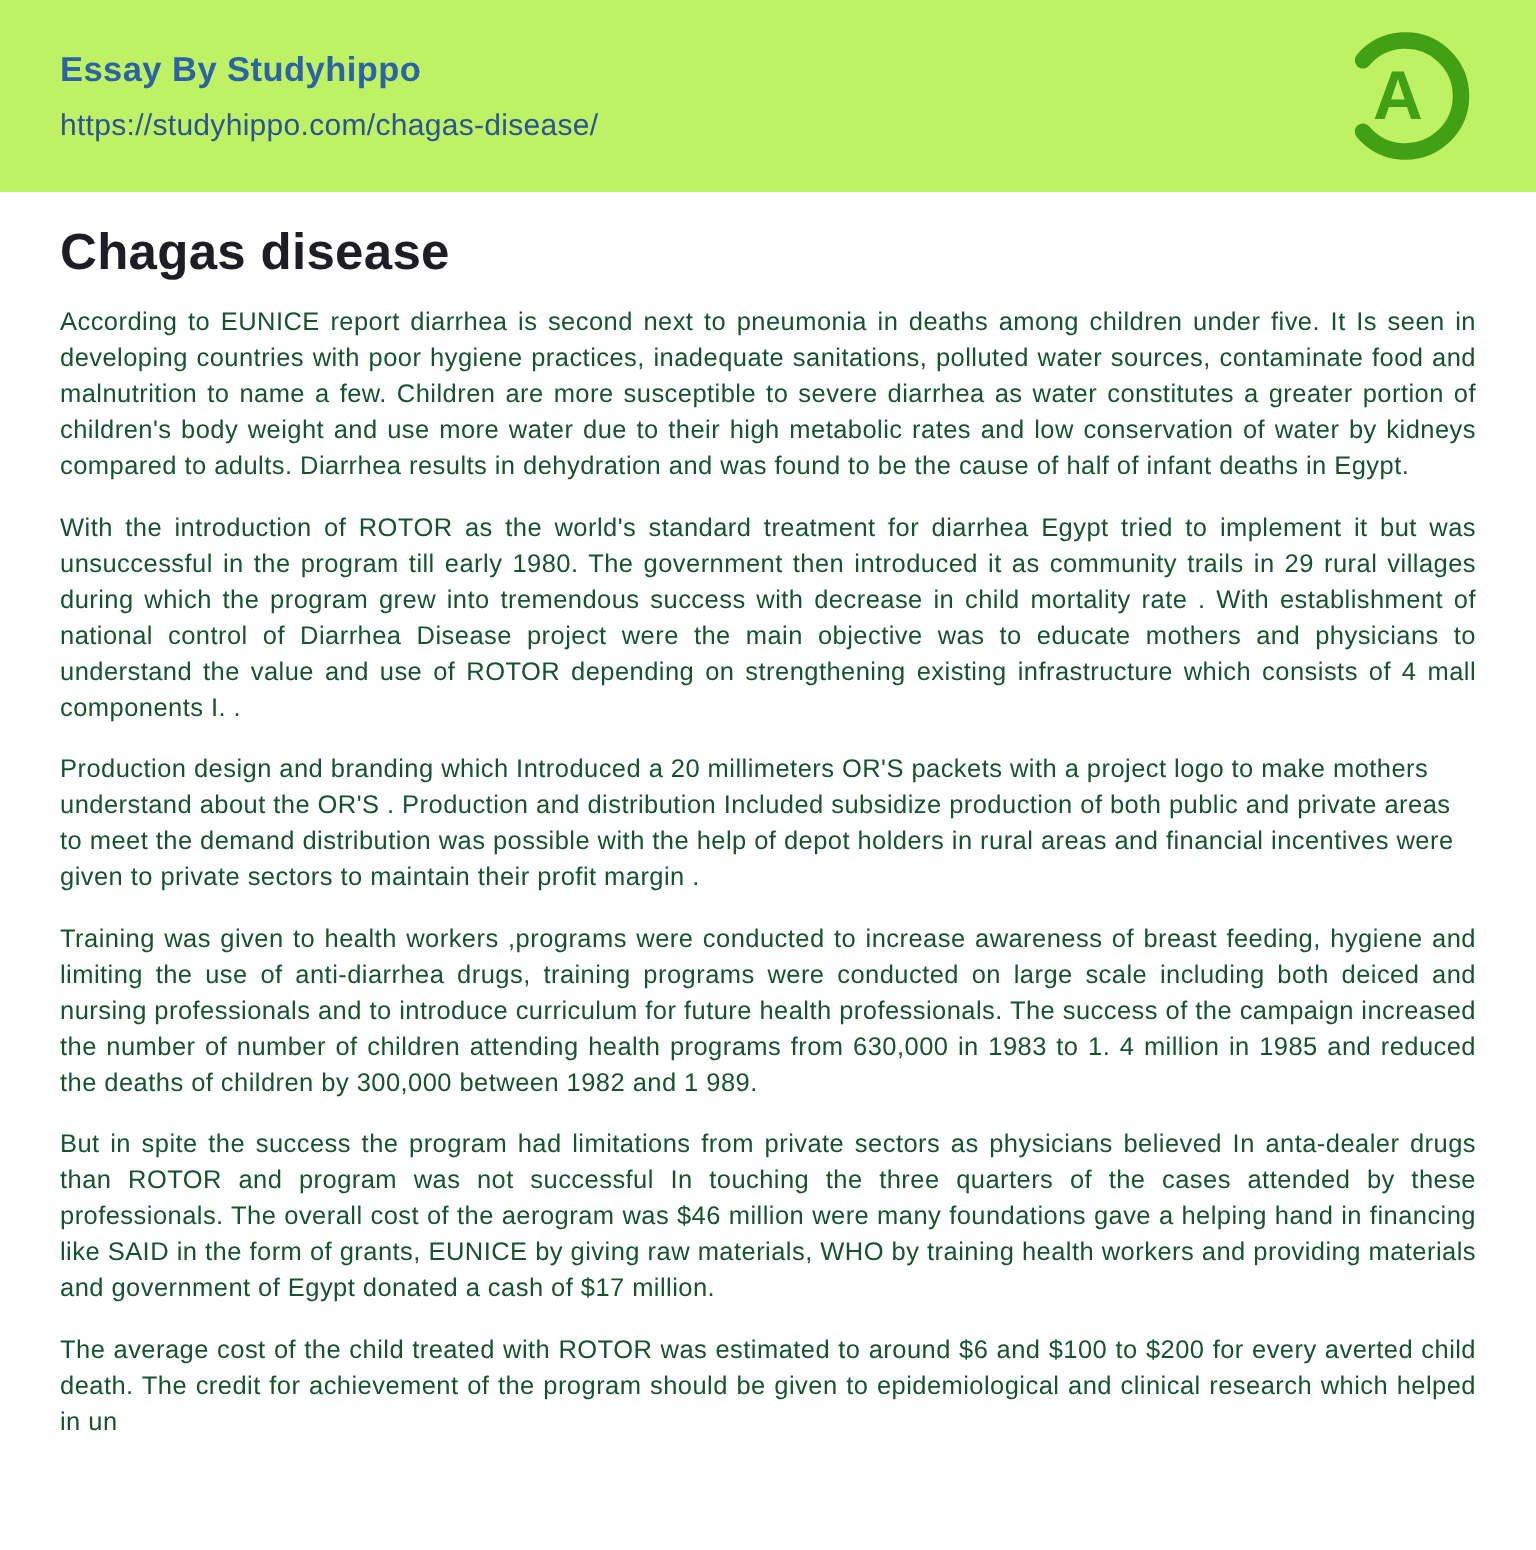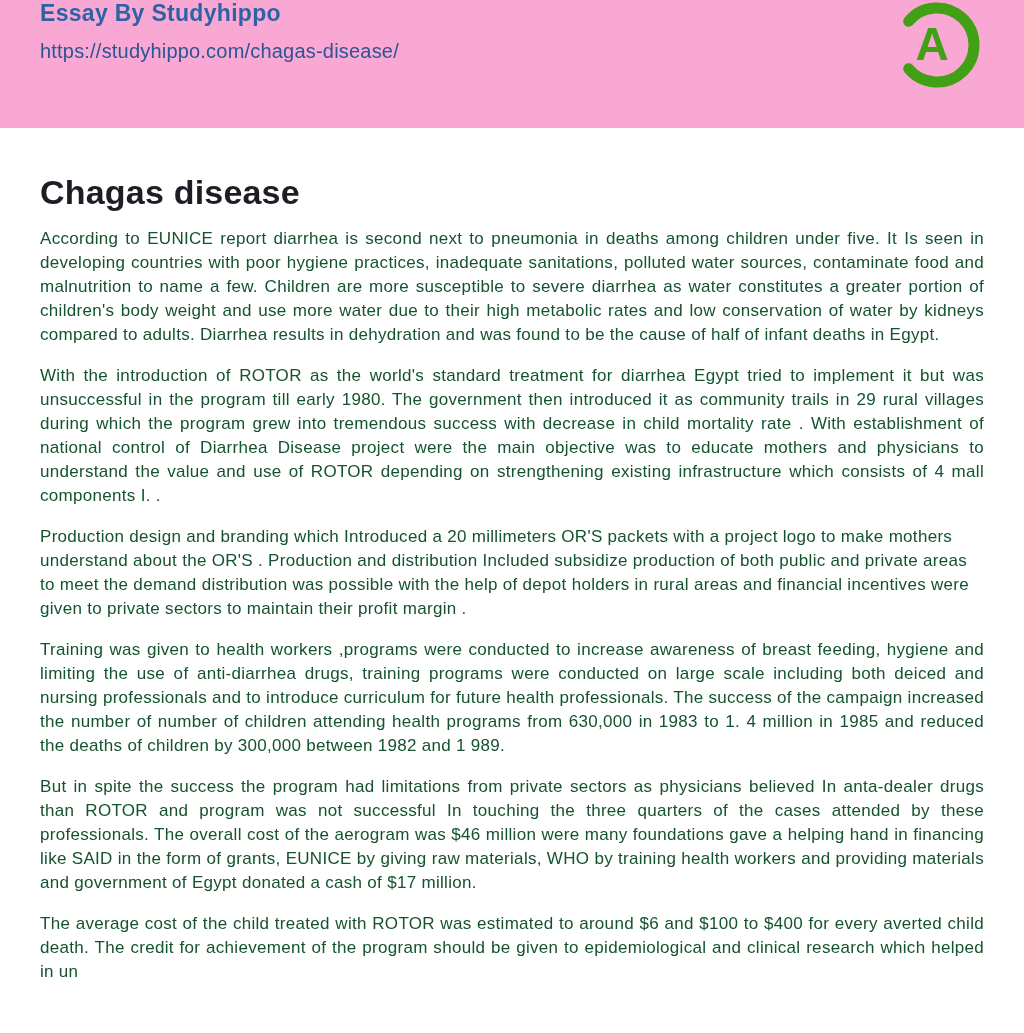--- a/index.html
+++ b/index.html
@@ -5,22 +5,23 @@
   html, body { margin: 0; padding: 0; }
   body {
     width: 1024px;
     height: 1033px;
     background: #ffffff;
     font-family: "Liberation Sans", sans-serif;
     overflow: hidden;
   }
   .header {
     height: 128px;
-    background: #f9a8d4;
+    background: #bef264;
     display: flex;
+    align-items: center;
     justify-content: space-between;
     padding: 0 42px 0 40px;
     box-sizing: border-box;
   }
   .header-text { display: flex; flex-direction: column; }
   .byline {
     font-size: 23px;
     font-weight: 700;
     color: #2d63a5;
     letter-spacing: 0.3px;
@@ -32,21 +33,21 @@
     color: #2b5494;
     text-decoration: none;
     letter-spacing: 0.2px;
   }
   .logo { width: 90px; height: 90px; display: block; cursor: pointer; }
   .logo text {
     font-family: "Liberation Sans", sans-serif;
     font-weight: 600;
     font-size: 46px;
   }
-  main { padding: 20px 40px 0 40px; margin-top: 24px; }
+  main { padding: 20px 40px 0 40px; }
   h1.title {
     font-size: 34px;
     font-weight: 700;
     color: #1d1d25;
     letter-spacing: 0.2px;
     margin: 0 0 14px 0;
     line-height: 1.2;
   }
   p.para {
     font-size: 17px;
@@ -72,14 +73,14 @@
 </header>
 
 <main>
   <h1 class="title">Chagas disease</h1>
 
   <p class="para" style="text-align: justify;">According to EUNICE report diarrhea is second next to pneumonia in deaths among children under five. It Is seen in developing countries with poor hygiene practices, inadequate sanitations, polluted water sources, contaminate food and malnutrition to name a few. Children are more susceptible to severe diarrhea as water constitutes a greater portion of children's body weight and use more water due to their high metabolic rates and low conservation of water by kidneys compared to adults. Diarrhea results in dehydration and was found to be the cause of half of infant deaths in Egypt.</p>
   <p class="para" style="text-align: justify;">With the introduction of ROTOR as the world's standard treatment for diarrhea Egypt tried to implement it but was unsuccessful in the program till early 1980. The government then introduced it as community trails in 29 rural villages during which the program grew into tremendous success with decrease in child mortality rate . With establishment of national control of Diarrhea Disease project were the main objective was to educate mothers and physicians to understand the value and use of ROTOR depending on strengthening existing infrastructure which consists of 4 mall components I. .</p>
   <p class="para" style="text-align: left;">Production design and branding which Introduced a 20 millimeters OR'S packets with a project logo to make mothers understand about the OR'S . Production and distribution Included subsidize production of both public and private areas to meet the demand distribution was possible with the help of depot holders in rural areas and financial incentives were given to private sectors to maintain their profit margin .</p>
   <p class="para" style="text-align: justify;">Training was given to health workers ,programs were conducted to increase awareness of breast feeding, hygiene and limiting the use of anti-diarrhea drugs, training programs were conducted on large scale including both deiced and nursing professionals and to introduce curriculum for future health professionals. The success of the campaign increased the number of number of children attending health programs from 630,000 in 1983 to 1. 4 million in 1985 and reduced the deaths of children by 300,000 between 1982 and 1 989.</p>
   <p class="para" style="text-align: justify;">But in spite the success the program had limitations from private sectors as physicians believed In anta-dealer drugs than ROTOR and program was not successful In touching the three quarters of the cases attended by these professionals. The overall cost of the aerogram was $46 million were many foundations gave a helping hand in financing like SAID in the form of grants, EUNICE by giving raw materials, WHO by training health workers and providing materials and government of Egypt donated a cash of $17 million.</p>
-  <p class="para" style="text-align: justify;">The average cost of the child treated with ROTOR was estimated to around $6 and $100 to $400 for every averted child death. The credit for achievement of the program should be given to epidemiological and clinical research which helped in un</p>
+  <p class="para" style="text-align: justify;">The average cost of the child treated with ROTOR was estimated to around $6 and $100 to $200 for every averted child death. The credit for achievement of the program should be given to epidemiological and clinical research which helped in un</p>
 </main>
 
 </body></html>

